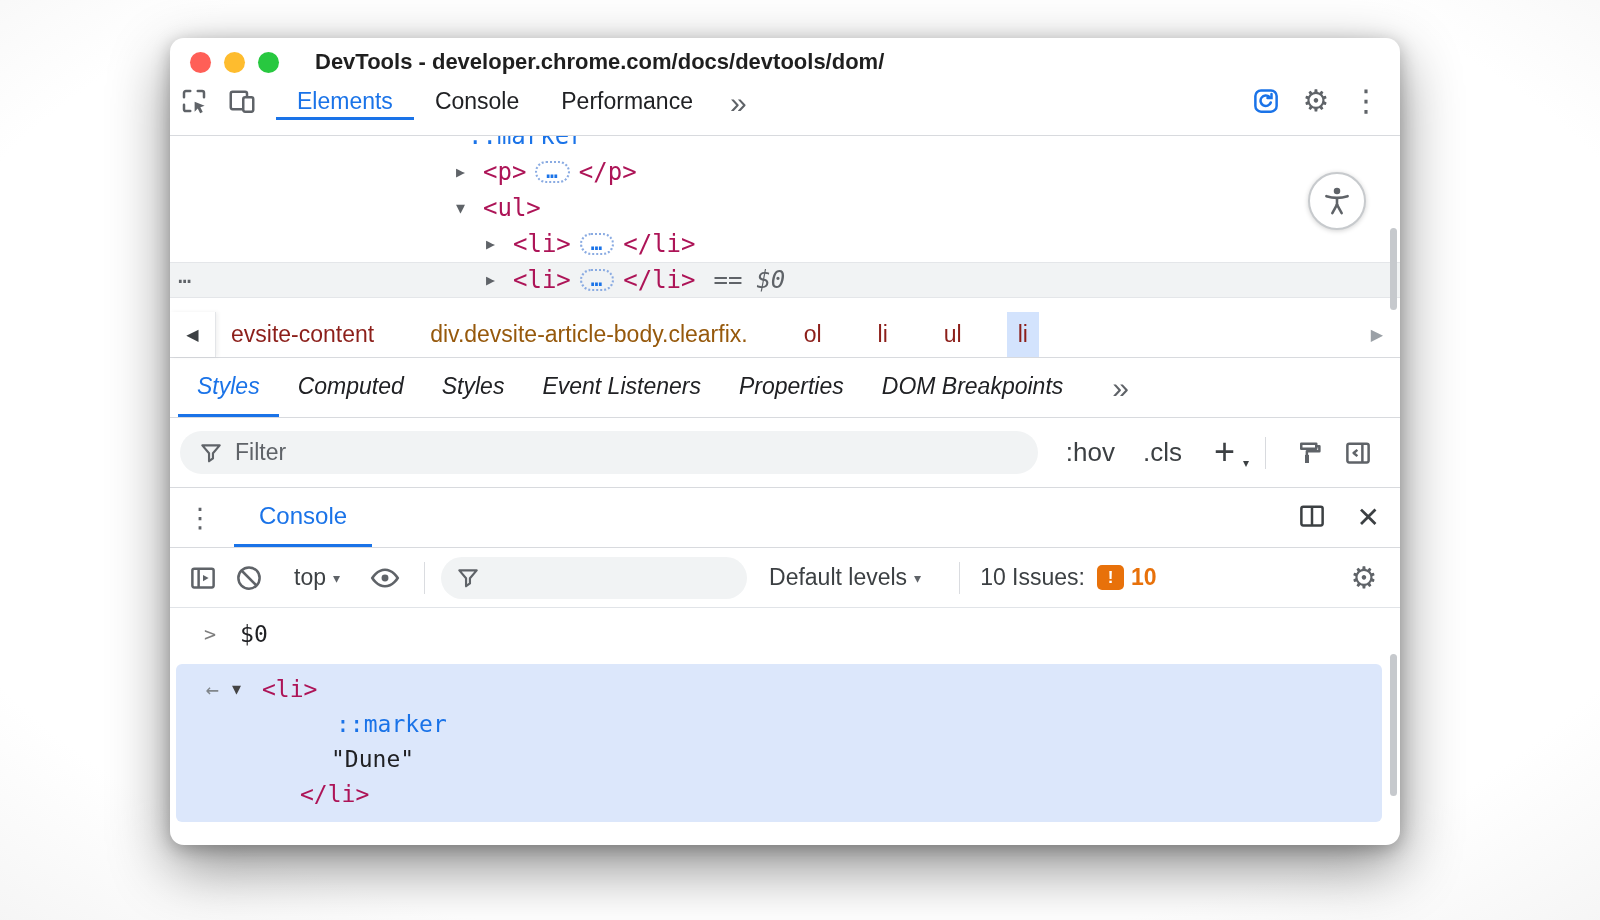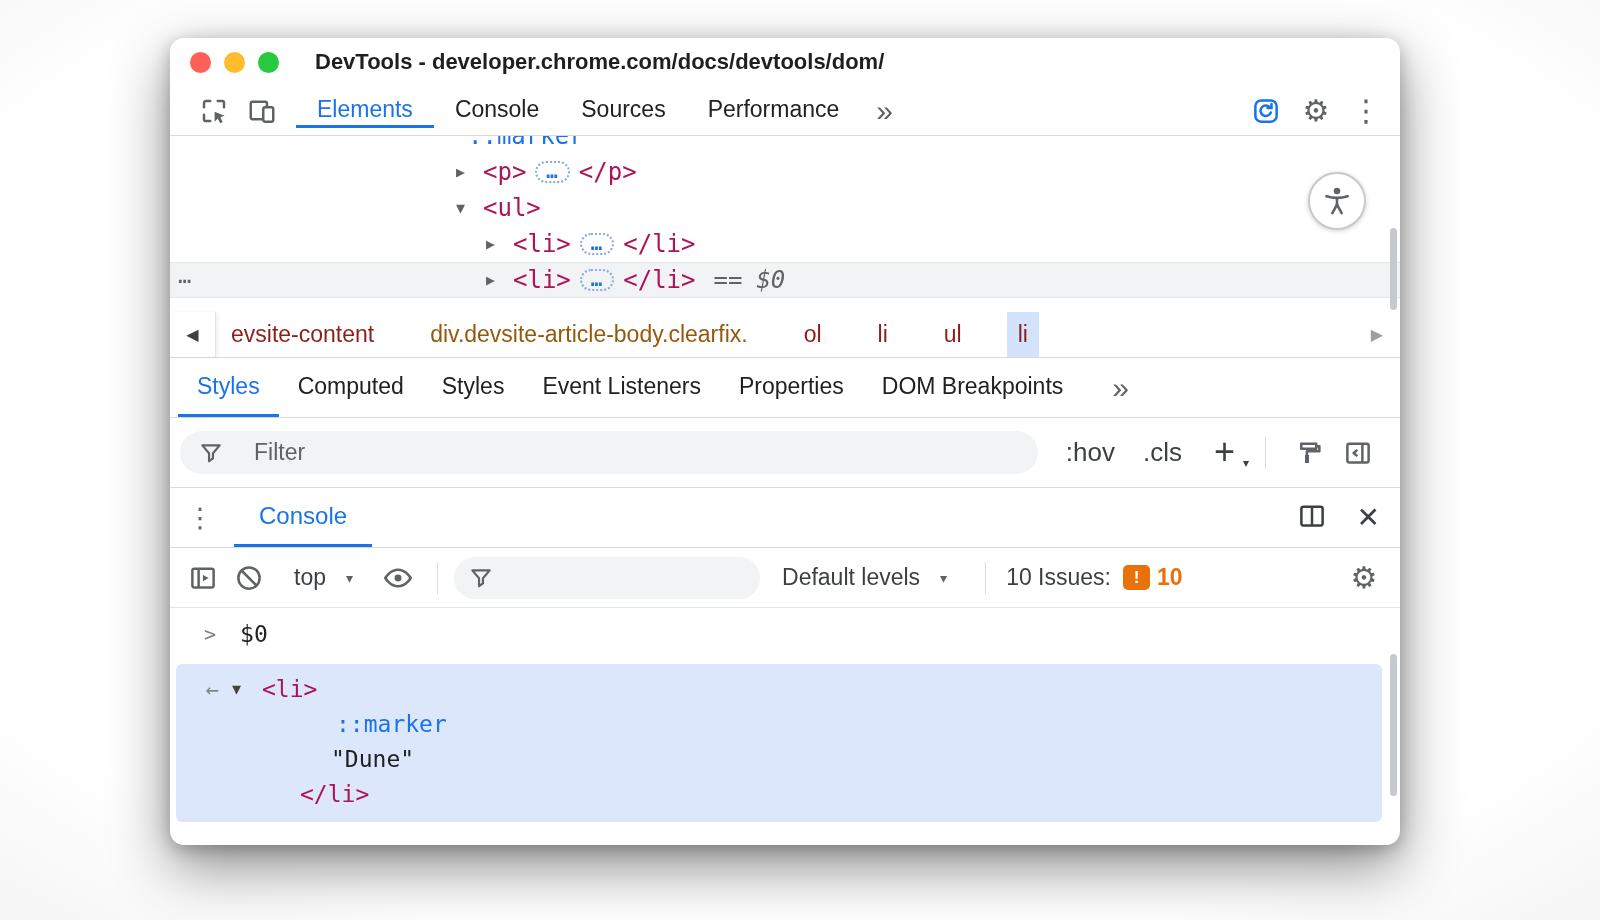--- a/index.html
+++ b/index.html
@@ -13,21 +13,21 @@
     display:flex; flex-direction:column; }
 
   
   .titlebar { flex:none; height:48px; display:flex; align-items:center; }
   .lights { display:flex; gap:13px; margin-left:20px; }
   .light { width:21px; height:21px; border-radius:50%; }
   .light.red { background:#ff5f57; } .light.yellow { background:#febc2e; } .light.green { background:#28c840; }
   .win-title { margin-left:36px; font-size:22px; font-weight:700; color:#1f1f1f; }
 
   
-  .toolbar { flex:none; height:50px; display:flex; align-items:center; border-bottom:1px solid #d8dade; padding-left:20px; }
+  .toolbar { flex:none; height:50px; display:flex; align-items:flex-start; border-bottom:1px solid #d8dade; padding-left:0; }
   .tool-icon { width:48px; display:flex; align-items:center; justify-content:center; color:#5f6368; }
   .tabs { display:flex; margin-left:10px; }
   .tab { display:flex; align-items:center; padding:0 21px; font-size:23px; border-bottom:3px solid transparent; cursor:default; }
   .tab.active { color:#1a73e8; border-bottom-color:#1a73e8; }
   .tab-overflow { display:flex; align-items:center; padding:0 16px; font-size:30px; color:#5f6368; }
   .toolbar-right { margin-left:auto; display:flex; align-items:center; gap:14px; padding-right:16px; }
   .glyph-icon { color:#5f6368; font-size:30px; line-height:1; display:flex; align-items:center; justify-content:center; width:36px; }
 
   
   .dom-area { flex:none; height:176px; position:relative; overflow:hidden;
@@ -59,46 +59,46 @@
   .crumb-nav.left { border-right:1px solid #e3e5e8; box-shadow:2px 0 4px rgba(0,0,0,.06); }
   .crumb-nav.right { color:#9aa0a6; }
   .crumb-list { flex:1; display:flex; align-items:stretch; overflow:hidden; padding-left:4px;gap:34px; }
   .crumb { display:flex; align-items:center; padding:0 11px; white-space:nowrap; }
   .crumb.tag-kind { color:#8c1f1a; }
   .crumb.cls-kind { color:#96590c; }
   .crumb.selected { background:#d3e3fd; }
 
   
   .styles-tabs { flex:none; height:60px; display:flex; align-items:stretch; border-bottom:1px solid #d8dade; padding-left:8px; font-size:23px; }
-  .stab { display:flex; align-items:center; padding:0 19px; border-bottom:3px solid transparent; }
+  .stab { display:flex; align-items:center; padding:0 19px; border-bottom:3px solid transparent;font-style:italic; }
   .stab.active { color:#1a73e8; border-bottom-color:#1a73e8; }
   .stab-overflow { display:flex; align-items:center; padding:0 16px; margin-left:14px; font-size:30px; color:#5f6368; }
 
   
   .filter-row { flex:none; height:70px; display:flex; align-items:center; border-bottom:1px solid #d8dade; padding:0 18px 0 10px; }
   .filter-pill { flex:1; height:43px; background:#f1f3f4; border-radius:22px; display:flex; align-items:center;
-    padding:0 18px; gap:30px; color:#5f6368; font-size:23px; }
+    padding:0 18px; gap:11px; color:#5f6368; font-size:23px; }
   .state-btn { margin-left:28px; font-size:26px; color:#3c4043; }
   .plus-wrap { margin-left:32px; position:relative; font-size:36px; font-weight:400; color:#3c4043; line-height:0.8; }
   .plus-caret { position:absolute; right:-14px; bottom:-2px; font-size:12px; color:#3c4043; }
   .vsep { width:1px; height:32px; background:#d8dade; margin:0 20px 0 30px; flex:none; }
   .fr-icon { width:48px; display:flex; align-items:center; justify-content:center; color:#5f6368; }
 
   
   .console-header { flex:none; height:60px; display:flex; align-items:stretch; border-bottom:1px solid #d8dade; padding:0 20px 0 10px; }
   .ch-more { width:40px; display:flex; align-items:center; justify-content:center; font-size:27px; color:#5f6368; }
   .console-tab { display:flex; align-items:center; padding:0 25px; margin-left:14px; color:#1a73e8;
     font-size:24px; font-weight:500; border-bottom:3px solid #1a73e8; }
   .ch-right { margin-left:auto; display:flex; align-items:center; gap:30px; color:#3c4043; }
   .ch-close { font-size:28px; color:#3c4043; }
 
   .console-toolbar { flex:none; height:60px; display:flex; align-items:center; border-bottom:1px solid #e1e4e8;
     padding:0 18px 0 10px; font-size:23px; color:#3c4043; }
   .ct-icon { width:46px; flex:none; display:flex; align-items:center; justify-content:center; color:#5f6368; }
-  .ct-drop { display:flex; align-items:center; gap:20px; margin:0 22px; white-space:nowrap; }
+  .ct-drop { display:flex; align-items:center; gap:7px; margin:0 22px; white-space:nowrap; }
   .caret { font-size:14px; color:#5f6368; }
   .ct-sep { width:1px; height:32px; background:#dadce0; margin:0 16px; flex:none; }
   .console-filter-pill { width:306px; height:42px; background:#f1f3f4; border-radius:21px;
     display:flex; align-items:center; padding:0 14px; flex:none; }
   .issues { display:flex; align-items:center; gap:12px; margin-left:4px; white-space:nowrap; }
   .issue-badge { display:flex; align-items:center; gap:7px; color:#e8710a; font-weight:700; }
   .issue-icon { width:27px; height:25px; background:#e8710a; border-radius:5px; color:#fff;
     display:flex; align-items:center; justify-content:center; font-size:17px; font-weight:700; }
   .ct-gear { margin-left:auto; }
 
@@ -140,21 +140,20 @@
     </span>
     <span class="tool-icon">
       <svg width="30" height="30" viewBox="0 0 24 24" fill="none" stroke="currentColor" stroke-width="2">
         <rect x="3" y="4.5" width="13" height="14" rx="1.5"></rect>
         <rect x="13" y="9" width="8" height="11.5" rx="1.5" fill="#ffffff"></rect>
       </svg>
     </span>
     <div class="tabs">
       <div class="tab active">Elements</div>
       <div class="tab">Console</div>
-      <div class="tab">Sources</div>
       <div class="tab">Performance</div>
       <div class="tab-overflow">»</div>
     </div>
     <div class="toolbar-right">
       <span class="glyph-icon">
         <svg width="30" height="30" viewBox="0 0 24 24" fill="none" stroke="#1a73e8" stroke-width="2" stroke-linecap="round">
           <rect x="3.5" y="3.5" width="17" height="17" rx="4.5"></rect>
           <path d="M15.8 13.2a4.2 4.2 0 1 1-1-4.4"></path>
             <path d="M16.4 6.4v3.2h-3.2"></path>
         </svg>

